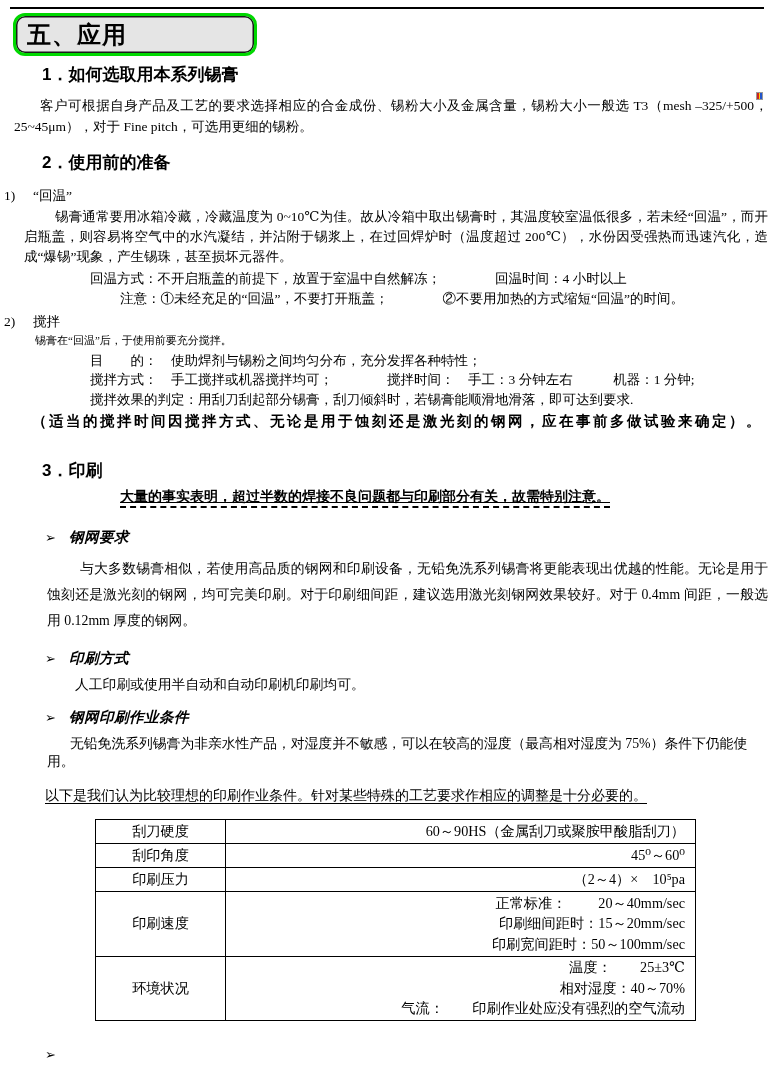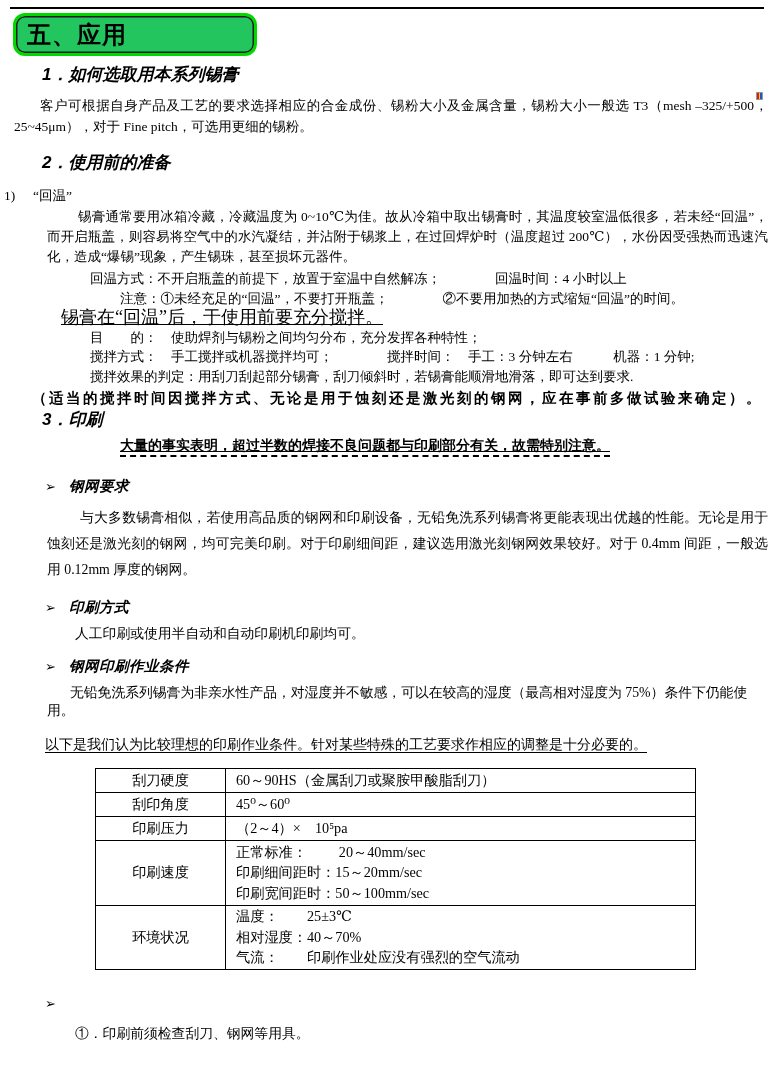--- a/index.html
+++ b/index.html
@@ -5,46 +5,46 @@
   * { margin:0; padding:0; box-sizing:border-box; }
   html,body { background:#888; }
   .page {
     position:relative; width:780px; height:1074px; background:#ffffff;
     font-family:"Liberation Serif","DejaVu Serif",serif; color:#000;
     overflow:hidden; margin:0 auto;
   }
   .top-rule { position:absolute; top:7px; left:10px; width:754px; height:2px; background:#000; }
   .banner {
     position:absolute; top:13px; left:13px; width:244px; height:43px;
-    background:#22c55e; border:3px solid #00d800; border-radius:12px;
+    background:#e5e5e5; border:3px solid #00d800; border-radius:12px;
     box-shadow: inset 0 0 0 1.5px #1a1a1a;
     display:flex; align-items:center;
   }
   .banner .banner-text {
     font-family:"Liberation Sans","DejaVu Sans",sans-serif;
     font-weight:bold; font-size:24px; padding-left:11px; letter-spacing:1px;
   }
   .artifact {
     position:absolute; left:756px; top:92px; width:7px; height:8px;
     background:linear-gradient(90deg,#cc2222 0 34%,#ffcc00 34% 67%,#2255cc 67% 100%);
     border:0.5px solid #999;
   }
   .content { position:absolute; top:56px; left:0; width:780px; }
   .h-num {
     font-family:"Liberation Sans","DejaVu Sans",sans-serif;
-    font-weight:bold; font-size:17px; margin-left:42px;font-style:italic;
+    font-weight:bold; font-size:17px; margin-left:42px;
   }
   .body-text { font-size:13.5px; line-height:20px; text-align:justify; }
   .p1 { margin:9px 12px 0 14px; text-indent:26px; line-height:21px; }
   .num-item { margin-left:4px; font-size:13.5px; }
   .num-item .num { display:inline-block; width:29px; }
-  .sub-par { margin:2px 12px 0 47px; text-indent:31px; }
+  .sub-par { margin:2px 12px 0 24px; text-indent:31px; }
   .line-90 { margin-left:90px; font-size:13.5px; line-height:19.5px; }
   .line-120 { margin-left:120px; font-size:13.5px; line-height:19.5px; }
-  .line-47 { margin-left:61px; font-size:18px; line-height:19.5px;text-decoration:underline; }
+  .line-47 { margin-left:35px; font-size:11px; line-height:19.5px; }
   .stir-note {
     margin:3px 0 0 32px; font-size:14.5px; font-weight:bold; letter-spacing:2.5px;
     font-family:"Liberation Sans","DejaVu Sans",sans-serif;
   }
   .notice-dashed {
     margin:6px 0 0 120px; font-size:14px; font-weight:bold;
   }
   .notice-dashed span {
     text-decoration:underline; border-bottom:2.5px dashed #000; padding-bottom:2px;
   }
@@ -59,21 +59,21 @@
   .cond-par { margin:8px 6px 0 47px; text-indent:23px; font-size:13.8px; }
   .ideal-note { margin:16px 0 0 45px; font-size:14px; }
   .ideal-note span { text-decoration:underline; text-underline-offset:3px; }
   table.params {
     margin:14px 0 0 95px; border-collapse:collapse; width:601px;
     font-size:14.2px;
   }
   table.params td { border:1.6px solid #000; }
   td.cell-label { width:130px; text-align:center; vertical-align:middle; padding:2px 0; }
   td.cell-value { padding:1px 10px; vertical-align:middle; }
-  td.cell-value div { line-height:19.5px; padding:0.5px 0; }
+  td.cell-value div { line-height:19.5px; padding:0.5px 0;text-align:right; }
   .tips-head { margin-top:26px; }
   .tips-item { margin:14px 0 0 75px; font-size:13.8px; }
 </style>
 </head>
 <body>
 
 <div class="page">
   <div class="top-rule"></div>
   <div class="banner">
     <span class="banner-text">五、应用</span>
@@ -87,27 +87,30 @@
 
     <div class="h-num" style="margin-top:14px;">2．使用前的准备</div>
 
     <div class="num-item" style="margin-top:13px;">
       <span class="num">1)</span><span>“回温”</span>
     </div>
     <p class="body-text sub-par">锡膏通常要用冰箱冷藏，冷藏温度为 0~10℃为佳。故从冷箱中取出锡膏时，其温度较室温低很多，若未经“回温”，而开启瓶盖，则容易将空气中的水汽凝结，并沾附于锡浆上，在过回焊炉时（温度超过 200℃），水份因受强热而迅速汽化，造成“爆锡”现象，产生锡珠，甚至损坏元器件。</p>
     <div class="line-90" style="margin-top:2px;">回温方式：不开启瓶盖的前提下，放置于室温中自然解冻；　　　　回温时间：4 小时以上</div>
     <div class="line-120">注意：①未经充足的“回温”，不要打开瓶盖；　　　　②不要用加热的方式缩短“回温”的时间。</div>
 
+    <div class="num-item" style="margin-top:5px;">
+      <span class="num">2)</span><span>搅拌</span>
+    </div>
     <div class="line-47">锡膏在“回温”后，于使用前要充分搅拌。</div>
     <div class="line-90">目　　的：　使助焊剂与锡粉之间均匀分布，充分发挥各种特性；</div>
     <div class="line-90">搅拌方式：　手工搅拌或机器搅拌均可；　　　　搅拌时间：　手工：3 分钟左右　　　机器：1 分钟;</div>
     <div class="line-90">搅拌效果的判定：用刮刀刮起部分锡膏，刮刀倾斜时，若锡膏能顺滑地滑落，即可达到要求.</div>
     <div class="stir-note">（适当的搅拌时间因搅拌方式、无论是用于蚀刻还是激光刻的钢网，应在事前多做试验来确定）。</div>
 
-    <div class="h-num" style="margin-top:0;">3．印刷</div>
+    <div class="h-num" style="margin-top:28px;">3．印刷</div>
     <div class="notice-dashed">
       <span>大量的事实表明，超过半数的焊接不良问题都与印刷部分有关，故需特别注意。</span>
     </div>
 
     <div class="bullet-row" style="margin-top:22px;">
       <span class="arrow">➢</span>
       <span class="btitle">钢网要求</span>
     </div>
     <p class="body-text bullet-par">与大多数锡膏相似，若使用高品质的钢网和印刷设备，无铅免洗系列锡膏将更能表现出优越的性能。无论是用于蚀刻还是激光刻的钢网，均可完美印刷。对于印刷细间距，建议选用激光刻钢网效果较好。对于 0.4mm 间距，一般选用 0.12mm 厚度的钢网。</p>
 

